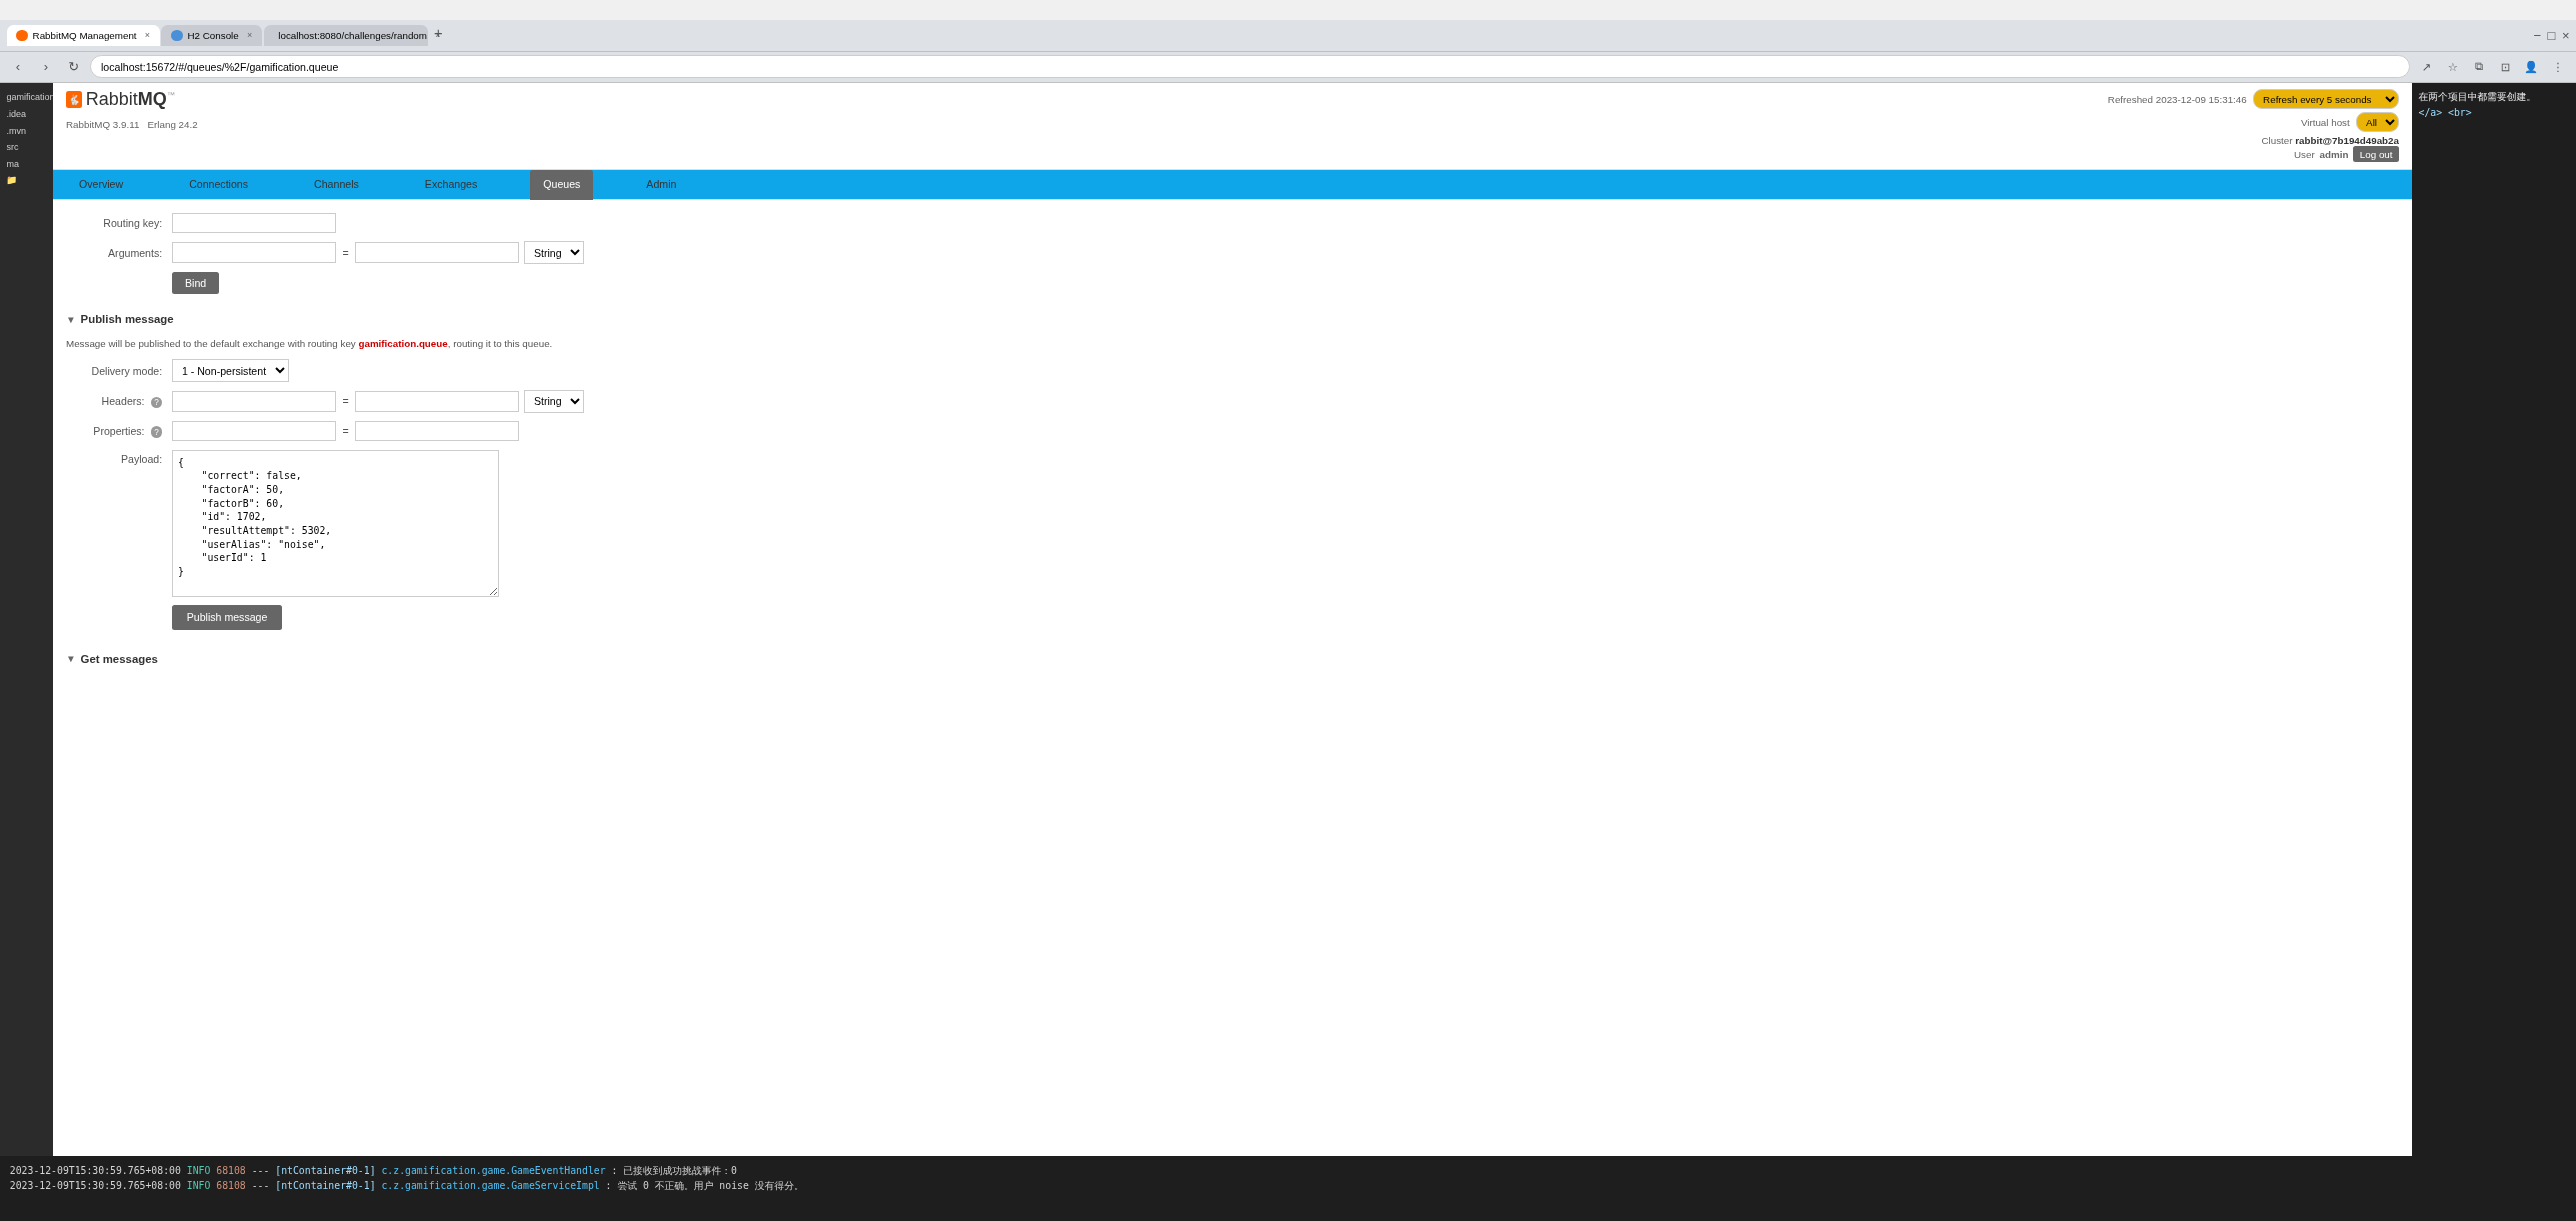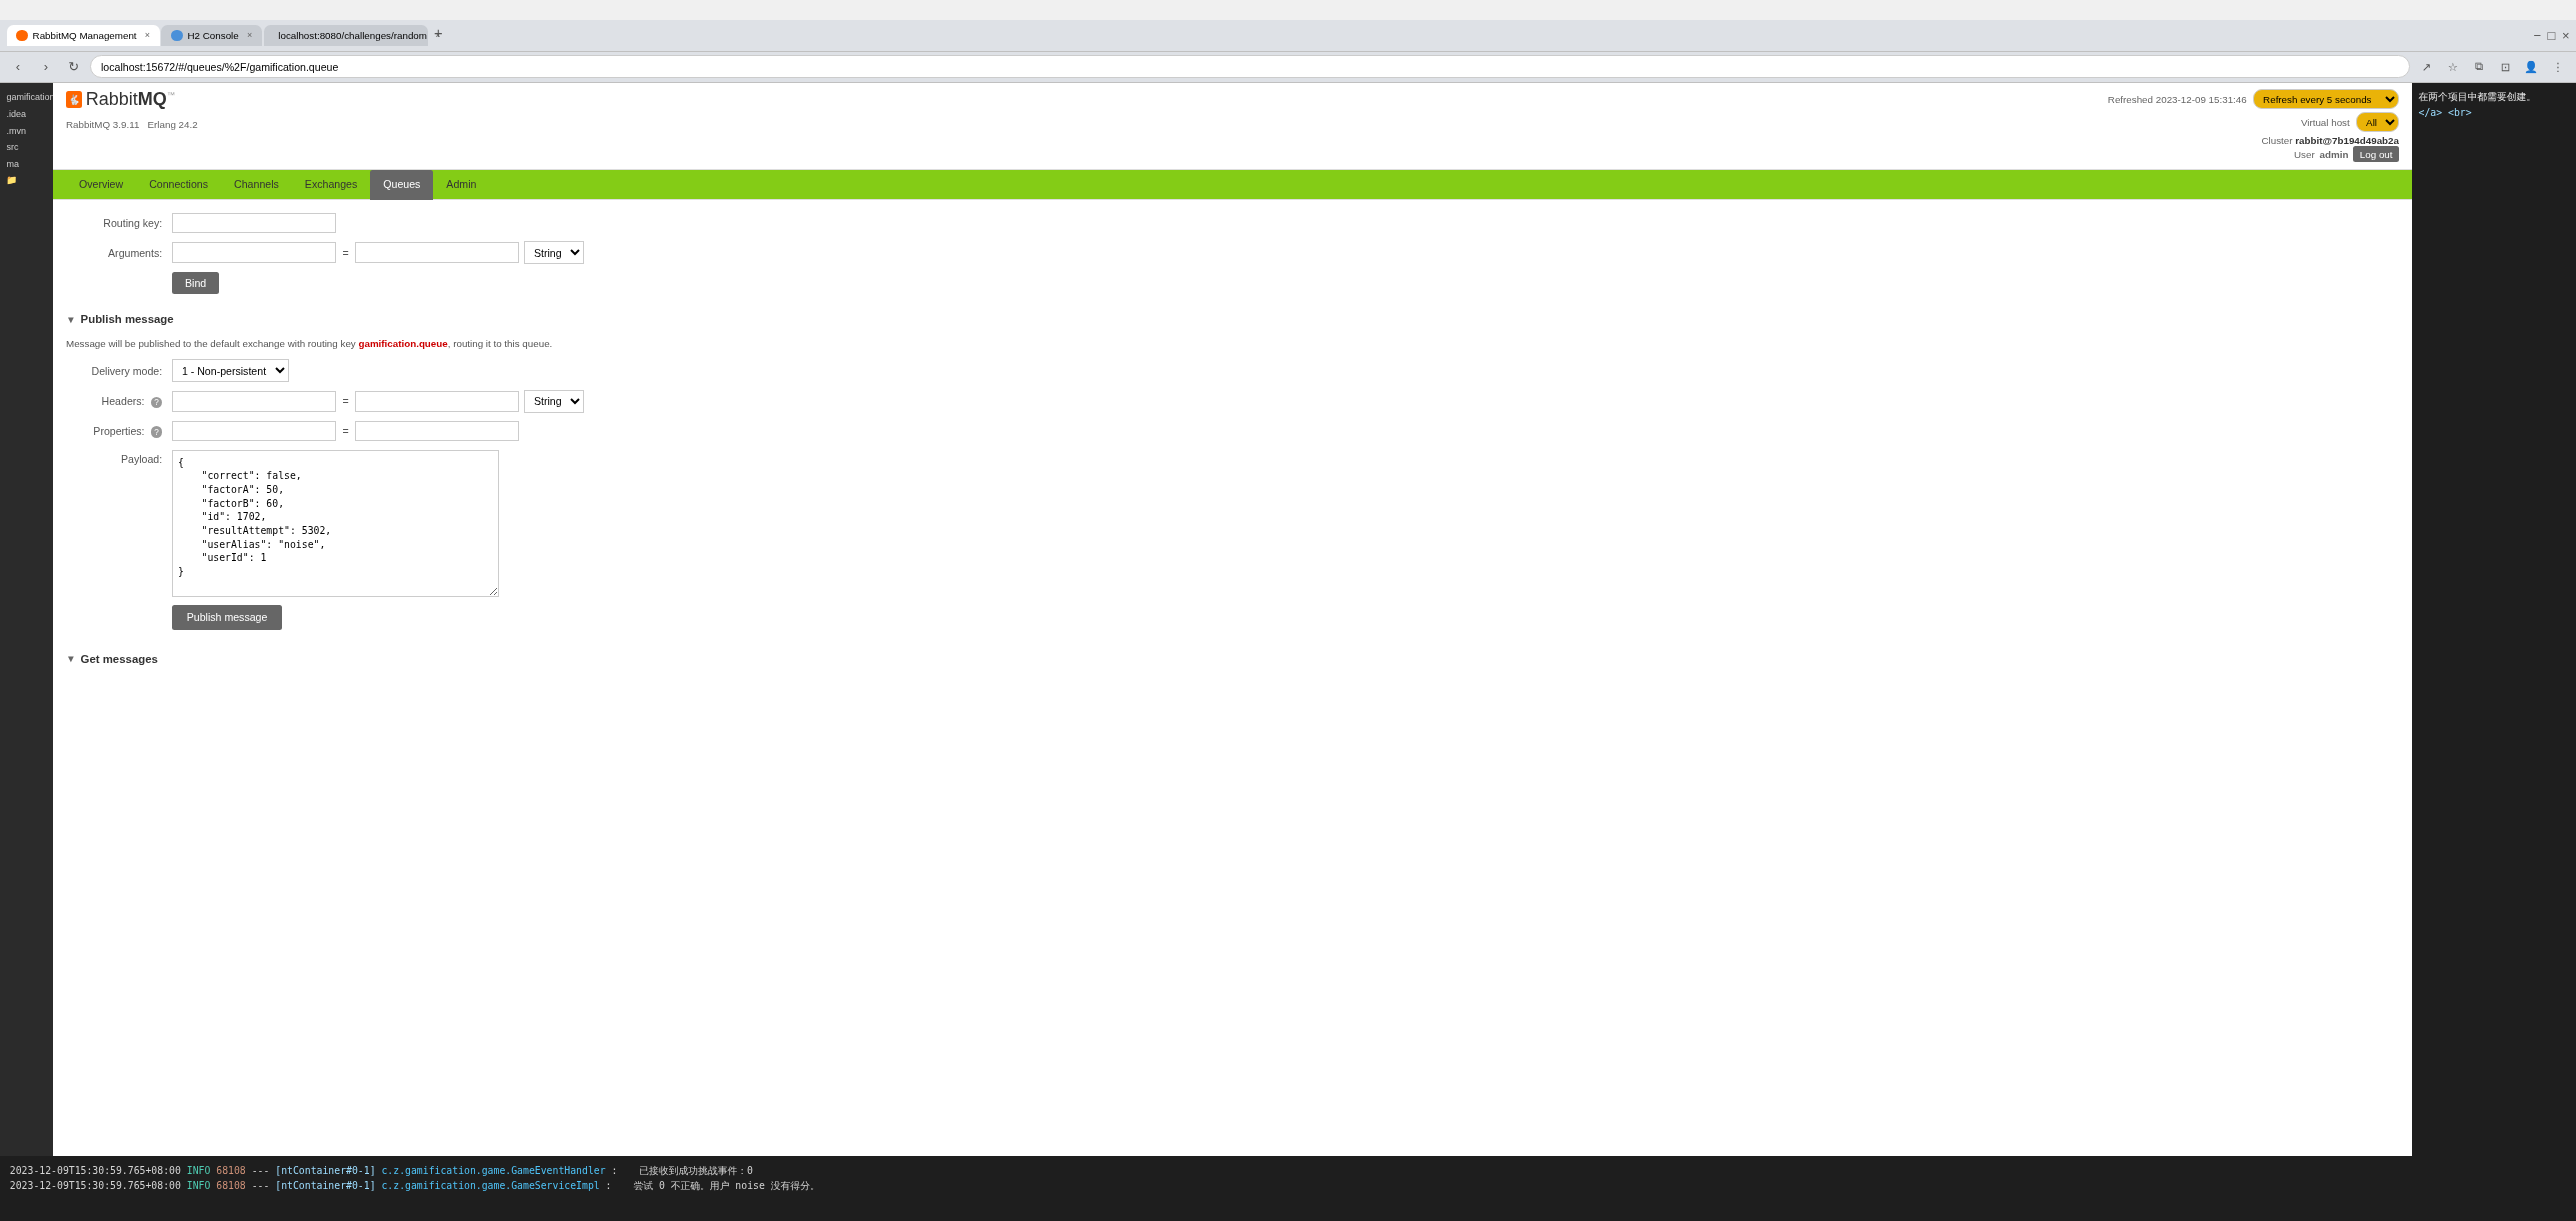--- a/index.html
+++ b/index.html
@@ -45,21 +45,21 @@
     .rmq-refresh-row { display: flex; align-items: center; gap: 6.5px; margin-bottom: 3px; justify-content: flex-end; }
     .rmq-refresh-label { color: #666; }
     .rmq-refresh-select { padding: 2.5px 4.9px; border: 0.8px solid #ccc; border-radius: 9px; font-size: 9.8px; background: #eab308; }
     .rmq-virtual-host-row { display: flex; align-items: center; gap: 6.5px; margin-bottom: 3.3px; justify-content: flex-end; }
     .rmq-cluster-row { color: #666; }
     .rmq-cluster-name { color: #333; font-weight: bold; }
     .rmq-user-row { display: flex; align-items: center; gap: 4.9px; justify-content: flex-end; }
     .rmq-logout-btn { background: #666; color: #fff; border: none; padding: 2.5px 6.5px; border-radius: 2.5px; cursor: pointer; font-size: 9.8px; }
 
     
-    .rmq-nav { display: flex; background: #84cc16; border-bottom: 1.6px solid #ddd; padding: 0 13px; }
+    .rmq-nav { display: flex; background: #0ea5e9; border-bottom: 1.6px solid #ddd; padding: 0 13px; gap: 40px; }
     .rmq-nav-item { padding: 8.2px 13px; cursor: pointer; font-size: 10.6px; color: #333; border-bottom: 2.5px solid transparent; margin-bottom: -1.6px; }
     .rmq-nav-item.active { background: #666; color: #fff; border-bottom: 2.5px solid #666; border-radius: 2.5px 2.5px 0 0; }
 
     
     .rmq-content { padding: 13px; flex: 1; }
 
     
     .form-row { display: flex; align-items: center; margin-bottom: 8.2px; }
     .form-label { width: 106px; text-align: right; padding-right: 9.8px; color: #555; font-size: 10.6px; }
     .form-input { border: 0.8px solid #ccc; padding: 3.3px 6.5px; font-size: 10.6px; width: 164px; }
@@ -102,21 +102,21 @@
     .csdn-sidebar { background: #1e1e1e; width: 164px; color: #ccc; padding: 6.5px; font-size: 9.8px; overflow: hidden; }
     .csdn-text { color: #e8e8e8; line-height: 1.6; }
     .csdn-code { color: #9cdcfe; font-family: monospace; }
 
     
     .terminal { background: #1e1e1e; color: #d4d4d4; font-family: monospace; font-size: 9.8px; padding: 6.5px 9.8px; height: 65px; overflow: hidden; flex-shrink: 0; }
     .terminal-line { line-height: 1.6; white-space: nowrap; }
     .term-timestamp { color: #d4d4d4; }
     .term-info { color: #4ec9b0; }
     .term-class { color: #4fc3f7; }
-    .term-chinese { color: #d4d4d4; margin-left: 16px; }
+    .term-chinese { color: #d4d4d4; }
     
     
     .help-icon { display: inline-flex; width: 11.4px; height: 11.4px; border-radius: 50%; background: #999; color: #fff; font-size: 8.2px; align-items: center; justify-content: center; cursor: pointer; margin-left: 3.3px; }
   </style>
 </head>
 <body>
 
 <div class="browser-chrome">
   <div class="tab-bar">
     <div class="tab active">

